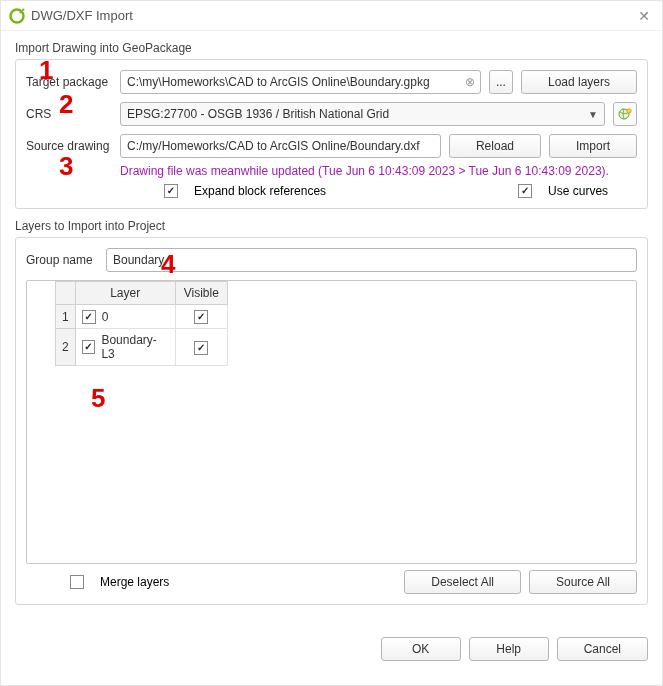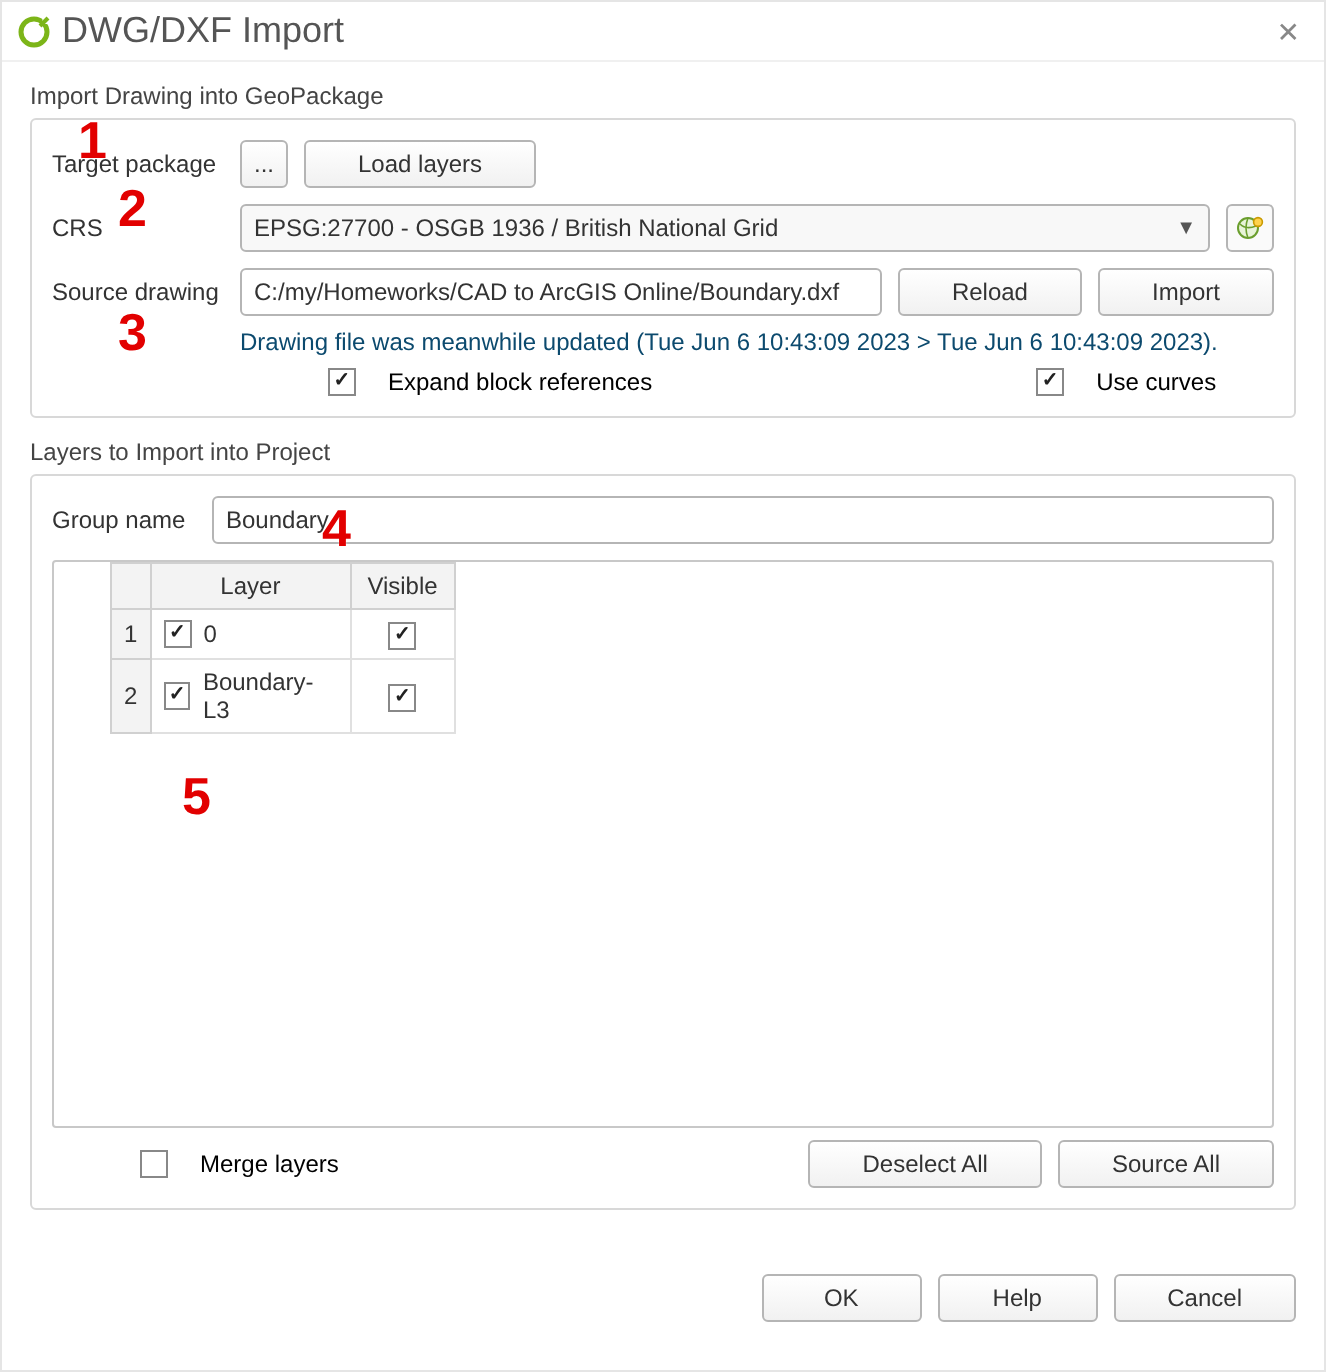--- a/index.html
+++ b/index.html
@@ -1,39 +1,39 @@
 <!DOCTYPE html>
 <html><head>
 <meta charset="utf-8">
 <style>
 * { box-sizing: border-box; font-family: "Segoe UI", Tahoma, sans-serif; font-size: 12px; }
 html, body { margin: 0; padding: 0; background: #fff; }
 .window { width: 663px; height: 686px; background: #fff; position: relative; border: 1px solid #e5e5e5; }
 .titlebar { height: 30px; display: flex; align-items: center; padding: 0 8px; border-bottom: 1px solid #f0f0f0; }
 .titlebar .app-icon svg { width: 16px; height: 16px; display: block; }
-.titlebar .title { margin-left: 6px; color: #555; font-size: 18px; }
+.titlebar .title { margin-left: 6px; color: #555; font-size: 13px; }
 .titlebar .spacer { flex: 1; }
 .titlebar .close { color: #888; font-size: 14px; padding: 0 4px; }
 .body { padding: 10px 14px 12px 14px; position: relative; }
 .section-title { color: #444; margin-bottom: 4px; }
 .panel { border: 1px solid #d8d8d8; border-radius: 3px; padding: 10px 10px; background: #fff; margin-bottom: 10px; }
 .row { display: flex; align-items: center; margin-bottom: 8px; gap: 8px; }
 .row:last-child { margin-bottom: 0; }
 .lbl { width: 86px; color: #333; }
 input[type=text] { height: 24px; border: 1px solid #b5b5b5; border-radius: 3px; padding: 0 6px; background: #fff; color: #333; }
 .flex1 { flex: 1; }
 .btn { height: 24px; min-width: 70px; padding: 0 26px; border: 1px solid #b5b5b5; border-radius: 3px; background: linear-gradient(#fff,#f1f1f1); color: #333; display: inline-flex; align-items: center; justify-content: center; }
 .btn-sm { min-width: 24px; width: 24px; padding: 0; }
 .select { flex: 1; height: 24px; border: 1px solid #b5b5b5; border-radius: 3px; background: #f8f8f8; display: flex; align-items: center; padding: 0 6px; justify-content: space-between; color: #333; }
 .select .arrow { color: #555; font-size: 10px; }
 .icon-btn { width: 24px; height: 24px; border: 1px solid #b5b5b5; border-radius: 3px; background: #fafafa; display: flex; align-items: center; justify-content: center; }
 .clear-x { position: absolute; right: 6px; top: 50%; transform: translateY(-50%); color: #9a9a9a; font-size: 12px; }
 .input-wrap { position: relative; flex: 1; display: flex; }
 .input-wrap input { width: 100%; padding-right: 22px; }
-.status-text { color: #0c4a6e; margin-left: 94px; margin-top: -2px; margin-bottom: 6px; }
+.status-text { color: #a21caf; margin-left: 94px; margin-top: -2px; margin-bottom: 6px; }
 .check-row { display: flex; align-items: center; margin-left: 94px; gap: 28px; }
 .check { display: flex; align-items: center; gap: 16px; padding-left: 44px; }
 .checkbox { width: 14px; height: 14px; border: 1px solid #888; background: #fff; display: inline-flex; align-items: center; justify-content: center; font-size: 11px; line-height: 1; }
 .checkbox.checked::after { content: "✓"; color: #222; font-weight: bold; font-size: 10px; }
 .layers-panel { height: 368px; display: flex; flex-direction: column; }
 .layers-panel .row { margin-bottom: 8px; }
 .grid { flex: 1; border: 1px solid #c8c8c8; background: #fff; border-radius: 2px; overflow: hidden; }
 table { border-collapse: collapse; margin-left: 28px; }
 th { background: #f3f3f3; border: 1px solid #d0d0d0; font-weight: normal; color: #333; padding: 4px 8px; text-align: center; }
 td { border: 1px solid #e0e0e0; padding: 4px 6px; color: #333; }
@@ -64,20 +64,24 @@
     <span class="spacer"></span>
     <span class="close">✕</span>
   </div>
 
   <div class="body">
     <div class="section-title">Import Drawing into GeoPackage</div>
 
     <div class="panel">
       <div class="row">
         <div class="lbl">Target package</div>
+        <div class="input-wrap">
+          <input type="text" value="C:\my\Homeworks\CAD to ArcGIS Online\Boundary.gpkg" style="">
+          <span class="clear-x">⊗</span>
+        </div>
         <button class="btn btn-sm">...</button>
         <button class="btn" style="min-width:80px">Load layers</button>
       </div>
 
       <div class="row">
         <div class="lbl">CRS</div>
         <div class="select">
           <span>EPSG:27700 - OSGB 1936 / British National Grid</span>
           <span class="arrow">▼</span>
         </div>

